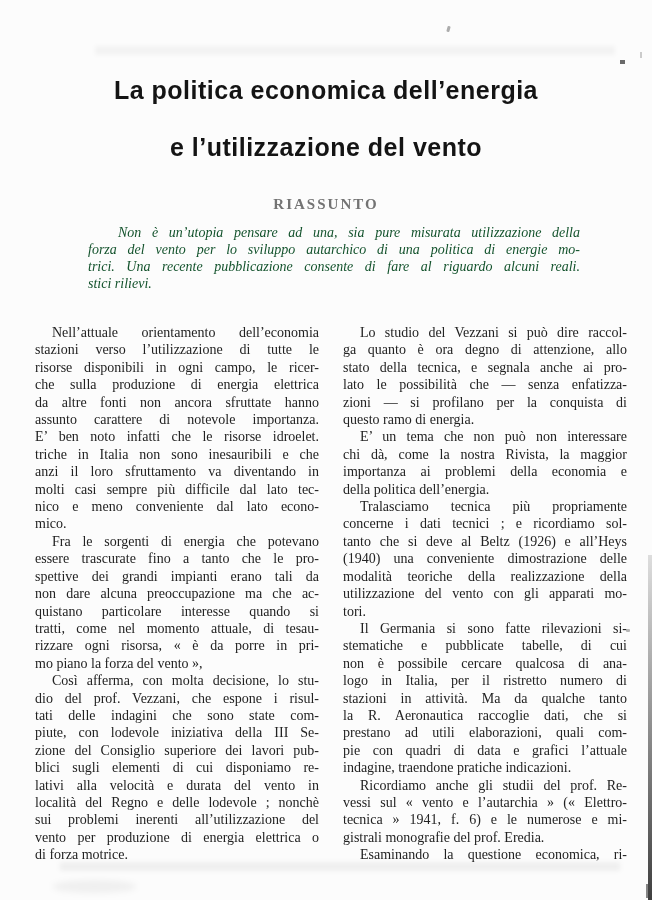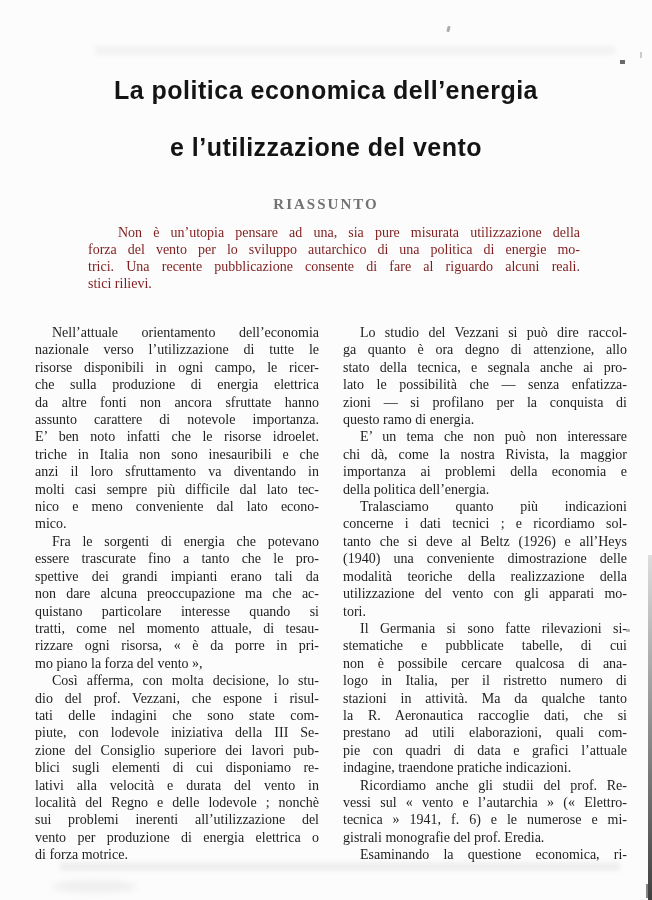--- a/index.html
+++ b/index.html
@@ -36,23 +36,24 @@
     font-family: "Liberation Serif", serif;
     font-weight: 700;
     font-size: 15px;
     line-height: 16px;
     letter-spacing: 2px;
     color: #737373;
   }
   .abstract {
     margin: 12px 0 15px 88px;
     width: 492px;
+    font-style: italic;
     font-size: 14px;
     line-height: 17px;
-    color: #7f1d1d;
+    color: #14532d;
   }
   .columns {
     display: flex;
     gap: 24px;
     margin: 32px 0 0 35px;
     width: 592px;
     font-size: 14px;
     line-height: 17.4px;
     color: #222222;
   }
@@ -104,21 +105,21 @@
         <div class="line">forza del vento per lo sviluppo autarchico di una politica di energie mo-</div>
         <div class="line">trici. Una recente pubblicazione consente di fare al riguardo alcuni reali.</div>
         <div class="line last">stici rilievi.</div>
       </div>
     </div>
 
   <div class="columns">
     <div class="col" id="col-left">
         <div class="para">
           <div class="line first">Nell’attuale orientamento dell’economia</div>
-          <div class="line">nazionale verso l’utilizzazione di tutte le</div>
+          <div class="line">stazioni verso l’utilizzazione di tutte le</div>
           <div class="line">risorse disponibili in ogni campo, le ricer-</div>
           <div class="line">che sulla produzione di energia elettrica</div>
           <div class="line">da altre fonti non ancora sfruttate hanno</div>
           <div class="line">assunto carattere di notevole importanza.</div>
           <div class="line">E’ ben noto infatti che le risorse idroelet.</div>
           <div class="line">triche in Italia non sono inesauribili e che</div>
           <div class="line">anzi il loro sfruttamento va diventando in</div>
           <div class="line">molti casi sempre più difficile dal lato tec-</div>
           <div class="line">nico e meno conveniente dal lato econo-</div>
           <div class="line last">mico.</div>
@@ -156,21 +157,21 @@
           <div class="line">zioni — si profilano per la conquista di</div>
           <div class="line last">questo ramo di energia.</div>
         </div>
         <div class="para">
           <div class="line first">E’ un tema che non può non interessare</div>
           <div class="line">chi dà, come la nostra Rivista, la maggior</div>
           <div class="line">importanza ai problemi della economia e</div>
           <div class="line last">della politica dell’energia.</div>
         </div>
         <div class="para">
-          <div class="line first">Tralasciamo quanto più indicazioni</div>
+          <div class="line first">Tralasciamo tecnica più propriamente</div>
           <div class="line">concerne i dati tecnici ; e ricordiamo sol-</div>
           <div class="line">tanto che si deve al Beltz (1926) e all’Heys</div>
           <div class="line">(1940) una conveniente dimostrazione delle</div>
           <div class="line">modalità teoriche della realizzazione della</div>
           <div class="line">utilizzazione del vento con gli apparati mo-</div>
           <div class="line last">tori.</div>
         </div>
         <div class="para">
           <div class="line first">Il Germania si sono fatte rilevazioni si-</div>
           <div class="line">stematiche e pubblicate tabelle, di cui</div>

